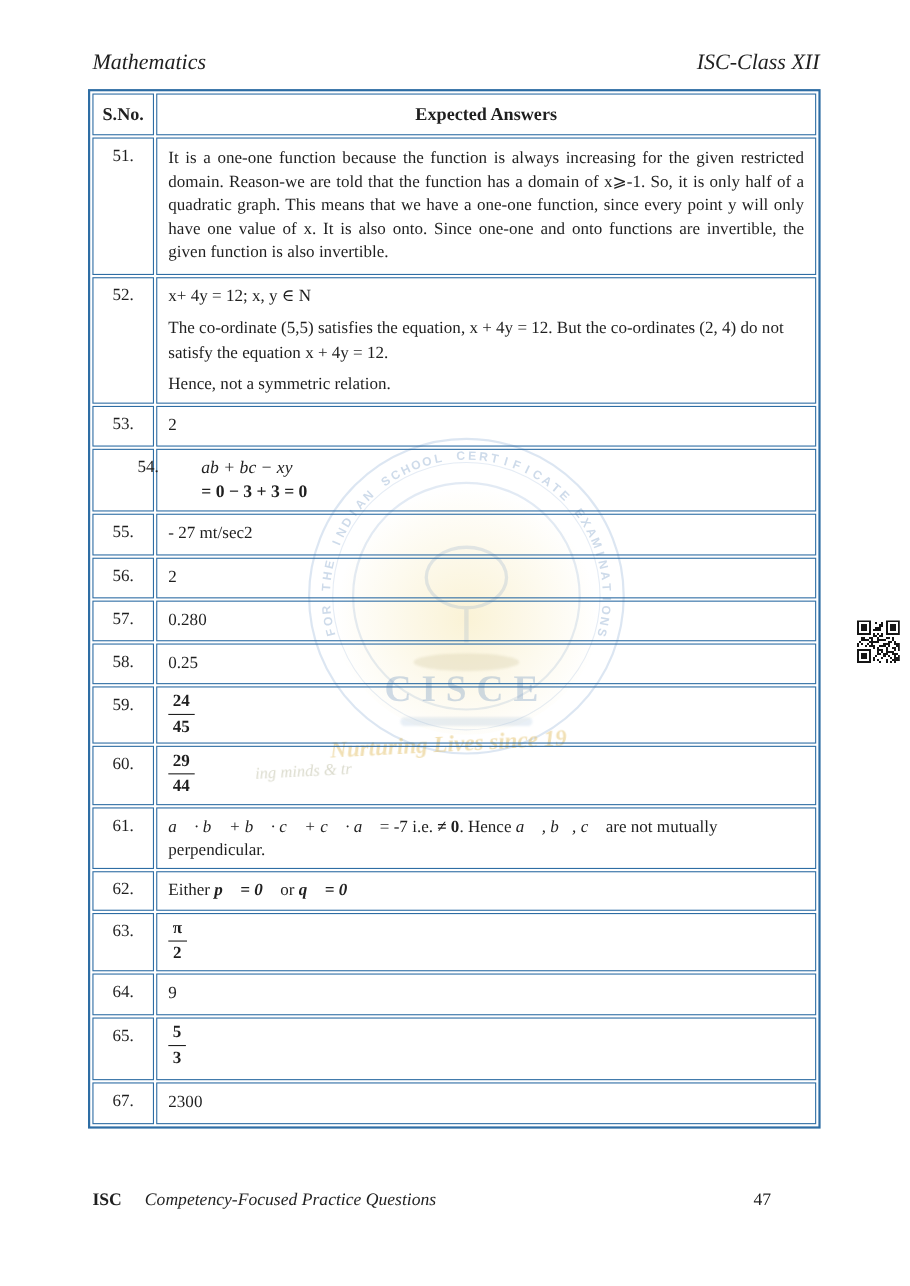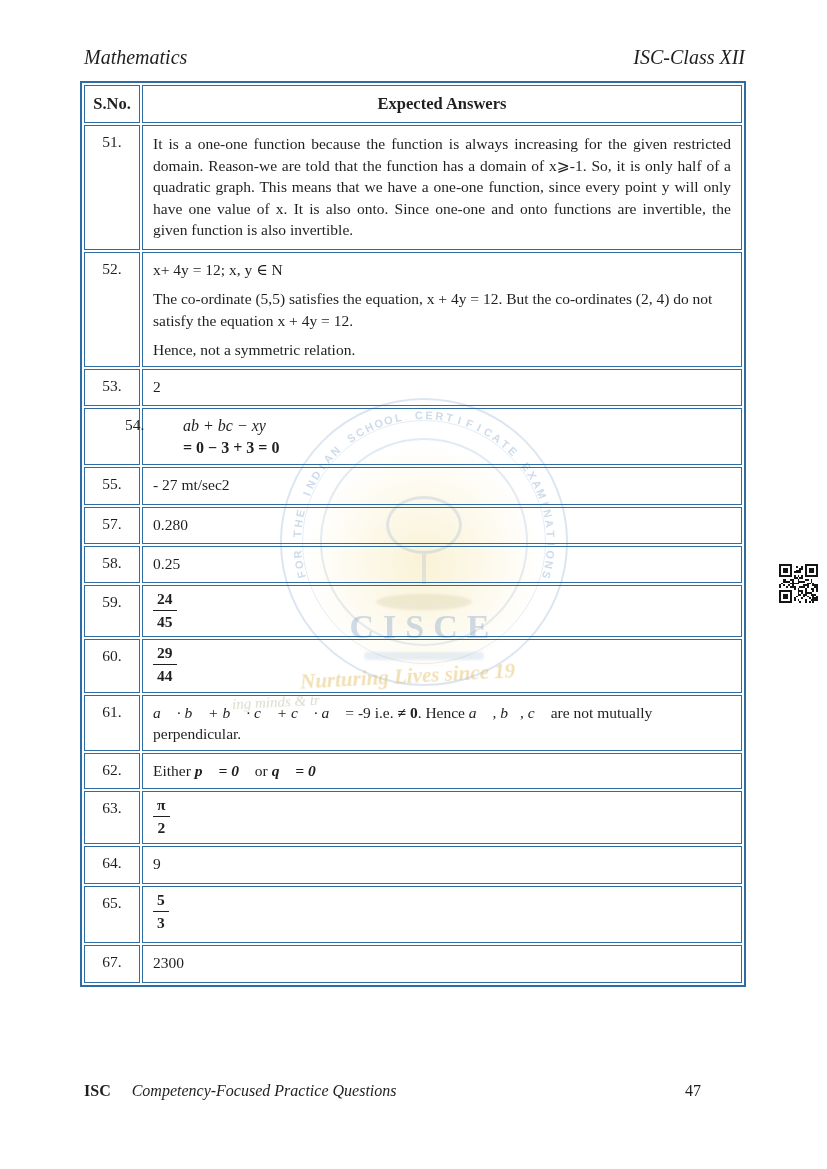--- a/index.html
+++ b/index.html
@@ -191,20 +191,24 @@
       <div class="mi">ab + bc − xy</div>
       <div class="mb">= 0 − 3 + 3 = 0</div>
     </td>
   </tr>
 
   <tr class="h38">
     <td class="no">55.</td>
     <td class="ans">- 27 mt/sec2</td>
   </tr>
 
+  <tr class="h37">
+    <td class="no">56.</td>
+    <td class="ans">2</td>
+  </tr>
 
   <tr class="h37">
     <td class="no">57.</td>
     <td class="ans">0.280</td>
   </tr>
 
   <tr class="h37">
     <td class="no">58.</td>
     <td class="ans">0.25</td>
   </tr>
@@ -218,21 +222,21 @@
 
   <tr class="h54">
     <td class="no">60.</td>
     <td class="ans fcell">
       <span class="frac"><span class="fn">29</span><span class="fd">44</span></span>
     </td>
   </tr>
 
   <tr class="h40">
     <td class="no">61.</td>
-    <td class="ans"><span class="it">a⃗ · b⃗ + b⃗ · c⃗ + c⃗ · a⃗</span><span> = -9 i.e. </span><span class="b">≠ 0</span><span>. Hence </span><span class="it">a⃗ , b⃗, c⃗</span><span> are not mutually perpendicular.</span></td>
+    <td class="ans"><span class="it">a⃗ · b⃗ + b⃗ · c⃗ + c⃗ · a⃗</span><span> = -7 i.e. </span><span class="b">≠ 0</span><span>. Hence </span><span class="it">a⃗ , b⃗, c⃗</span><span> are not mutually perpendicular.</span></td>
   </tr>
 
   <tr class="h36">
     <td class="no">62.</td>
     <td class="ans"><span>Either </span><span class="bi">p⃗ = 0⃗</span><span> or </span><span class="bi">q⃗ = 0⃗</span></td>
   </tr>
 
   <tr class="h53">
     <td class="no">63.</td>
     <td class="ans fcell">

